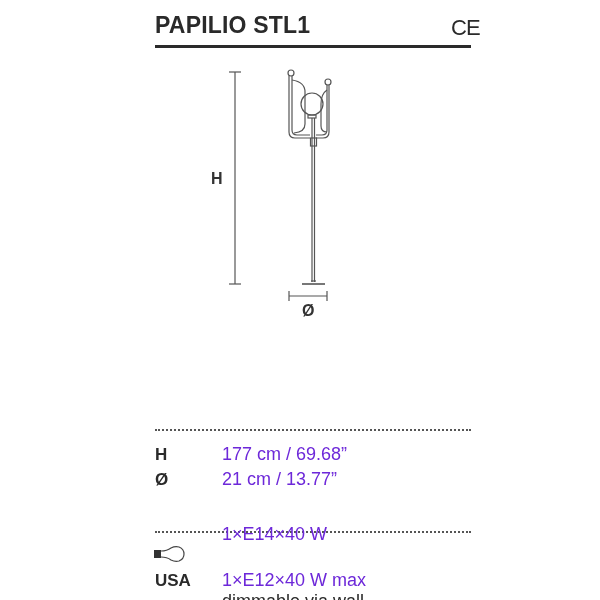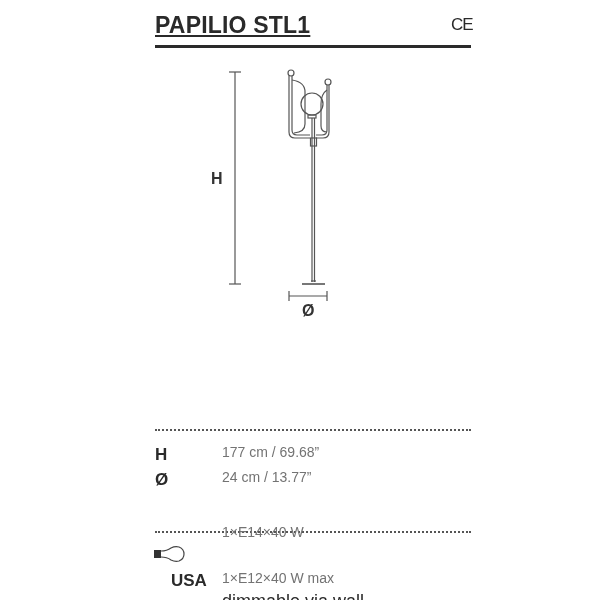--- a/index.html
+++ b/index.html
@@ -1,23 +1,23 @@
 <!DOCTYPE html>
 <html><head>
 <meta charset="utf-8">
 <style>
   html, body { margin:0; padding:0; background:#ffffff; }
   body { width:600px; height:600px; position:relative; overflow:hidden; font-family:"Liberation Sans", sans-serif; color:#2b2b2b; }
   .abs { position:absolute; }
-  .title { left:155px; top:12px; font-size:23px; font-weight:bold; letter-spacing:0.2px; color:#2a2a2a;text-decoration:underline; }
-  .ce { left:451px; top:15px; font-size:17px; color:#2a2a2a; letter-spacing:-1px; }
+  .title { left:155px; top:12px; font-size:23px; font-weight:bold; letter-spacing:0.2px; color:#2a2a2a; }
+  .ce { left:451px; top:15px; font-size:22px; color:#2a2a2a; letter-spacing:-1px; }
   .rule { left:155px; top:45px; width:316px; height:3px; background:#2a2a2a; }
   .dots { left:155px; width:316px; height:0; border-top:2px dotted #555; }
   .row-label { left:155px; font-size:17px; font-weight:bold; color:#2a2a2a; }
-  .row-value { left:222px; font-size:14px; color:#737373; }
+  .row-value { left:222px; font-size:18px; color:#6d28d9; }
   svg.drawing { position:absolute; left:0; top:0; }
   .dimlabel { font-size:16px; font-weight:bold; color:#333; }
   .cut { left:222px; top:591px; font-size:18px; color:#2a2a2a; }
 </style>
 </head>
 <body>
 
 <div class="abs title">PAPILIO STL1</div>
 <div class="abs ce">CE</div>
 <div class="abs rule"></div>
@@ -61,26 +61,26 @@
 </svg>
 
 <div class="abs dimlabel" style="left:211px; top:170px;">H</div>
 <div class="abs dimlabel" style="left:302px; top:302px;">Ø</div>
 
 <div class="abs dots" style="top:429px;"></div>
 
 <div class="abs row-label" style="top:445px;">H</div>
 <div class="abs row-value" style="top:444px;">177 cm / 69.68”</div>
 <div class="abs row-label" style="top:470px;">Ø</div>
-<div class="abs row-value" style="top:469px;">24 cm / 13.77”</div>
+<div class="abs row-value" style="top:469px;">21 cm / 13.77”</div>
 
 <div class="abs dots" style="top:531px;"></div>
 
 <svg class="abs" style="left:153px; top:545px;" width="34" height="18">
   <rect x="1" y="5" width="7" height="8" fill="#333"></rect>
   <path d="M8 6 Q14 6 18 3 Q22 1 26 2 Q31 4 31 9 Q31 14 26 16 Q22 17 18 15 Q14 12 8 12" fill="none" stroke="#444" stroke-width="1.2"></path>
 </svg>
 <div class="abs row-value" style="top:524px;">1×E14×40 W</div>
 
-<div class="abs row-label" style="top:571px;margin-left:16px;">USA</div>
+<div class="abs row-label" style="top:571px;">USA</div>
 <div class="abs row-value" style="top:570px;text-align:right;">1×E12×40 W max</div>
 
 <div class="abs cut">dimmable via wall</div>
 
 </body></html>

